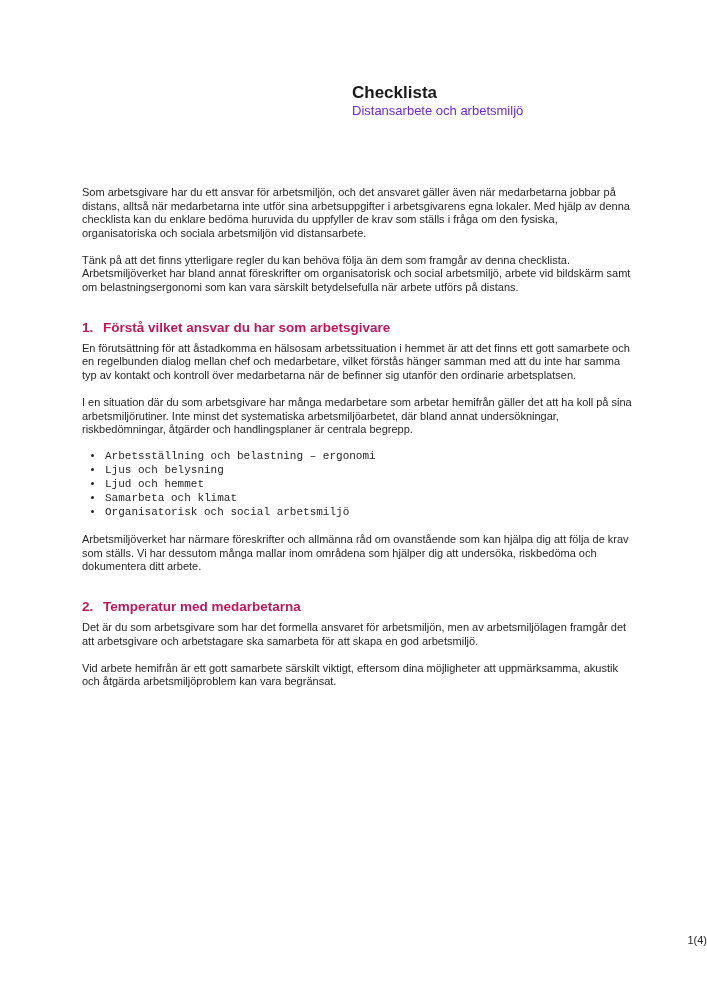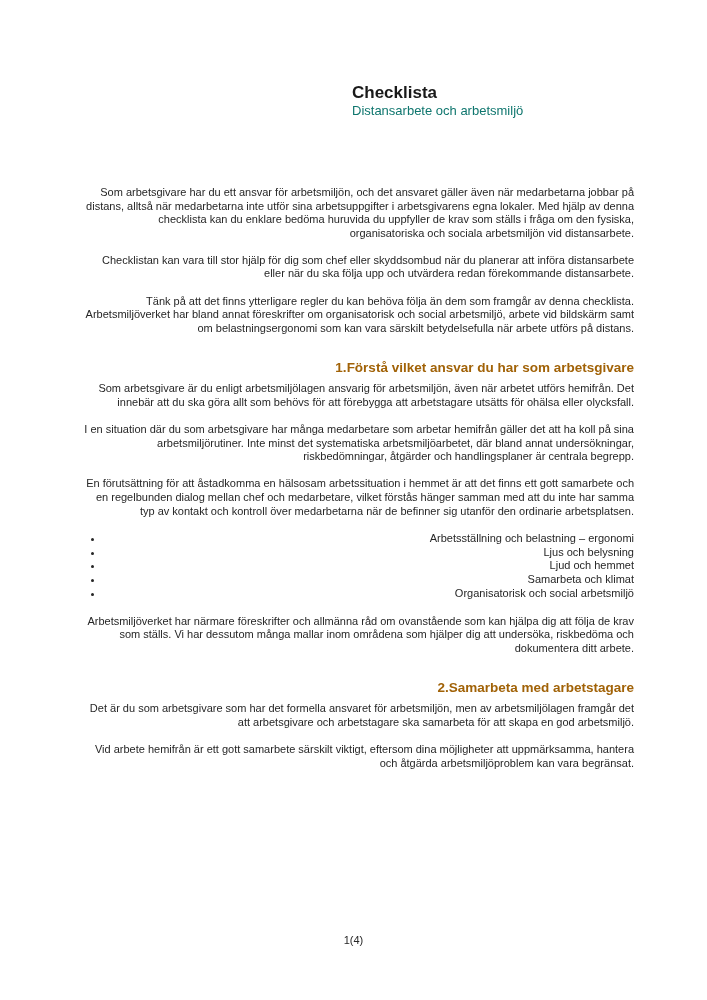--- a/index.html
+++ b/index.html
@@ -23,102 +23,100 @@
   }
   .doc-title {
     font-size: 17px;
     font-weight: bold;
     color: #1a1a1a;
     line-height: 20px;
     margin: 0;
   }
   .doc-subtitle {
     font-size: 13px;
-    color: #0f766e;
+    color: #6d28d9;
     line-height: 16px;
     margin: 0;
     text-align: center;
   }
   .content {
     position: absolute;
     left: 82px;
     top: 186px;
     width: 552px;
-    text-align: right;
   }
   .content p {
     font-size: 11px;
     line-height: 13.6px;
     margin: 0 0 13.5px 0;
   }
   .section-heading {
     font-size: 13.5px;
     font-weight: bold;
-    color: #a16207;
+    color: #be185d;
     margin: 24px 0 6px 0;
     line-height: 17px;
   }
   .section-heading .num {
     display: inline-block;
     width: 21px;
   }
   ul.checklist {
     margin: 0 0 13.5px 0;
     padding: 0 0 0 22px;
     list-style: disc;
   }
   ul.checklist li {
     font-size: 11px;
     line-height: 13.9px;
     padding-left: 1px;
+    font-family: Liberation Mono, monospace;
   }
   .footer {
     position: absolute;
     top: 934px;
     left: 0;
     width: 707px;
-    text-align: center;
+    text-align: right;
     font-size: 11px;
     color: #262626;
   }
 </style>
 </head>
 <body>
 
 <div class="page">
 
   <div class="title-block">
     <div class="doc-title">Checklista</div>
     <div class="doc-subtitle">Distansarbete och arbetsmiljö</div>
   </div>
 
   <div class="content">
 
     <p>Som arbetsgivare har du ett ansvar för arbetsmiljön, och det ansvaret gäller även när medarbetarna jobbar på distans, alltså när medarbetarna inte utför sina arbetsuppgifter i arbetsgivarens egna lokaler. Med hjälp av denna checklista kan du enklare bedöma huruvida du uppfyller de krav som ställs i fråga om den fysiska, organisatoriska och sociala arbetsmiljön vid distansarbete.</p>
-    <p>Checklistan kan vara till stor hjälp för dig som chef eller skyddsombud när du planerar att införa distansarbete eller när du ska följa upp och utvärdera redan förekommande distansarbete.</p>
     <p>Tänk på att det finns ytterligare regler du kan behöva följa än dem som framgår av denna checklista. Arbetsmiljöverket har bland annat föreskrifter om organisatorisk och social arbetsmiljö, arbete vid bildskärm samt om belastningsergonomi som kan vara särskilt betydelsefulla när arbete utförs på distans.</p>
 
     <div class="section-heading"><span class="num">1.</span><span>Förstå vilket ansvar du har som arbetsgivare</span></div>
 
-    <p>Som arbetsgivare är du enligt arbetsmiljölagen ansvarig för arbetsmiljön, även när arbetet utförs hemifrån. Det innebär att du ska göra allt som behövs för att förebygga att arbetstagare utsätts för ohälsa eller olycksfall.</p>
+    <p>En förutsättning för att åstadkomma en hälsosam arbetssituation i hemmet är att det finns ett gott samarbete och en regelbunden dialog mellan chef och medarbetare, vilket förstås hänger samman med att du inte har samma typ av kontakt och kontroll över medarbetarna när de befinner sig utanför den ordinarie arbetsplatsen.</p>
     <p>I en situation där du som arbetsgivare har många medarbetare som arbetar hemifrån gäller det att ha koll på sina arbetsmiljörutiner. Inte minst det systematiska arbetsmiljöarbetet, där bland annat undersökningar, riskbedömningar, åtgärder och handlingsplaner är centrala begrepp.</p>
-    <p>En förutsättning för att åstadkomma en hälsosam arbetssituation i hemmet är att det finns ett gott samarbete och en regelbunden dialog mellan chef och medarbetare, vilket förstås hänger samman med att du inte har samma typ av kontakt och kontroll över medarbetarna när de befinner sig utanför den ordinarie arbetsplatsen.</p>
 
     <ul class="checklist">
       <li>Arbetsställning och belastning – ergonomi</li>
       <li>Ljus och belysning</li>
       <li>Ljud och hemmet</li>
       <li>Samarbeta och klimat</li>
       <li>Organisatorisk och social arbetsmiljö</li>
     </ul>
 
     <p>Arbetsmiljöverket har närmare föreskrifter och allmänna råd om ovanstående som kan hjälpa dig att följa de krav som ställs. Vi har dessutom många mallar inom områdena som hjälper dig att undersöka, riskbedöma och dokumentera ditt arbete.</p>
 
-    <div class="section-heading"><span class="num">2.</span><span>Samarbeta med arbetstagare</span></div>
+    <div class="section-heading"><span class="num">2.</span><span>Temperatur med medarbetarna</span></div>
 
     <p>Det är du som arbetsgivare som har det formella ansvaret för arbetsmiljön, men av arbetsmiljölagen framgår det att arbetsgivare och arbetstagare ska samarbeta för att skapa en god arbetsmiljö.</p>
-    <p>Vid arbete hemifrån är ett gott samarbete särskilt viktigt, eftersom dina möjligheter att uppmärksamma, hantera och åtgärda arbetsmiljöproblem kan vara begränsat.</p>
+    <p>Vid arbete hemifrån är ett gott samarbete särskilt viktigt, eftersom dina möjligheter att uppmärksamma, akustik och åtgärda arbetsmiljöproblem kan vara begränsat.</p>
 
   </div>
 
   <div class="footer">1(4)</div>
 
 </div>
 
 </body></html>

